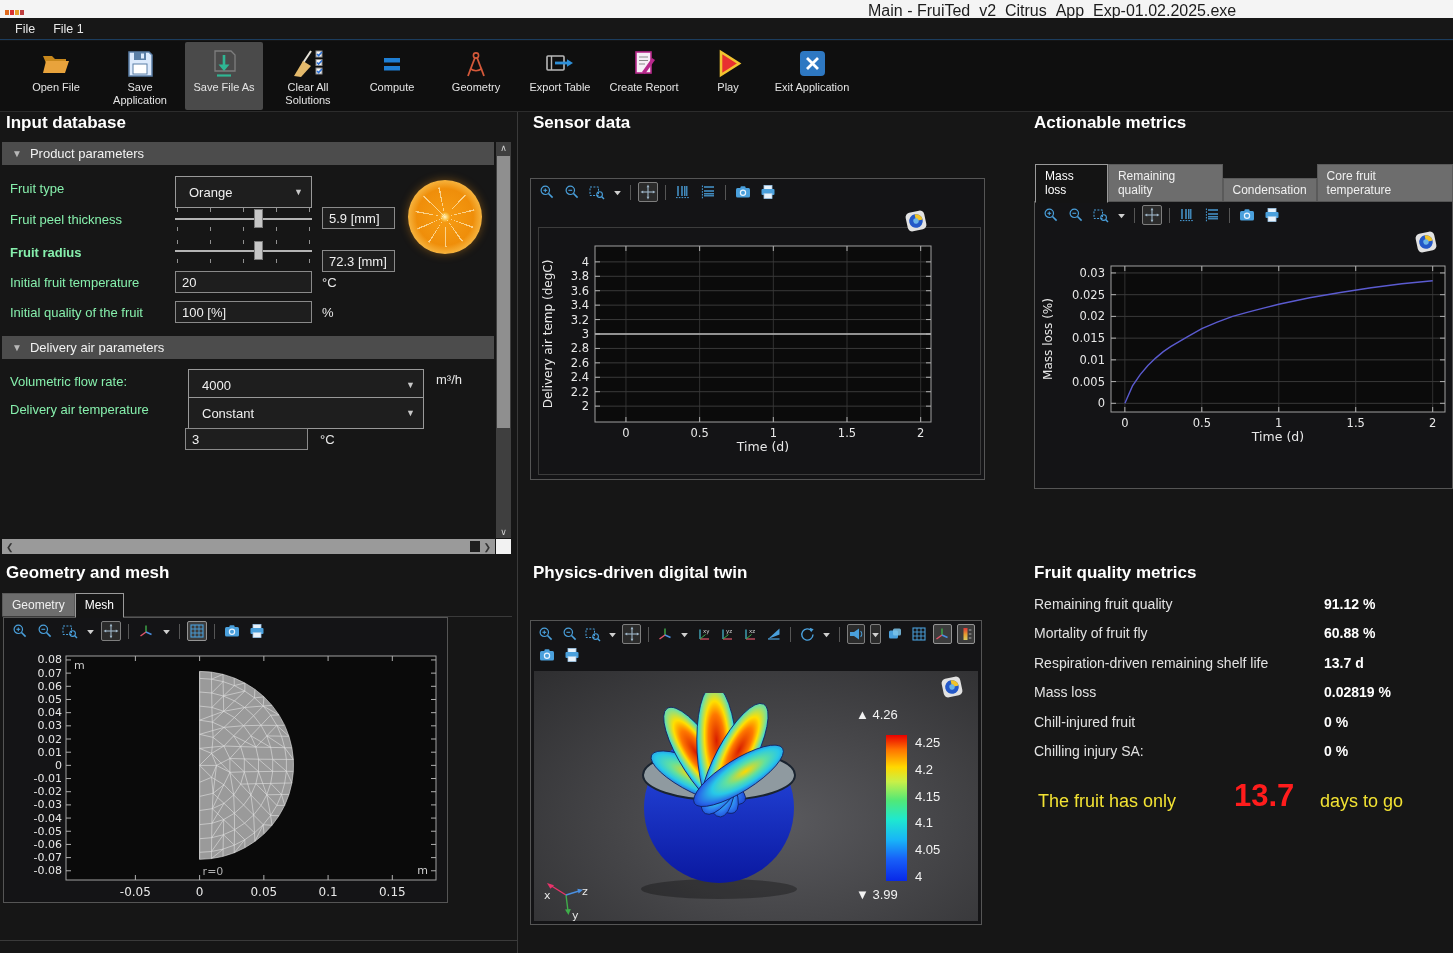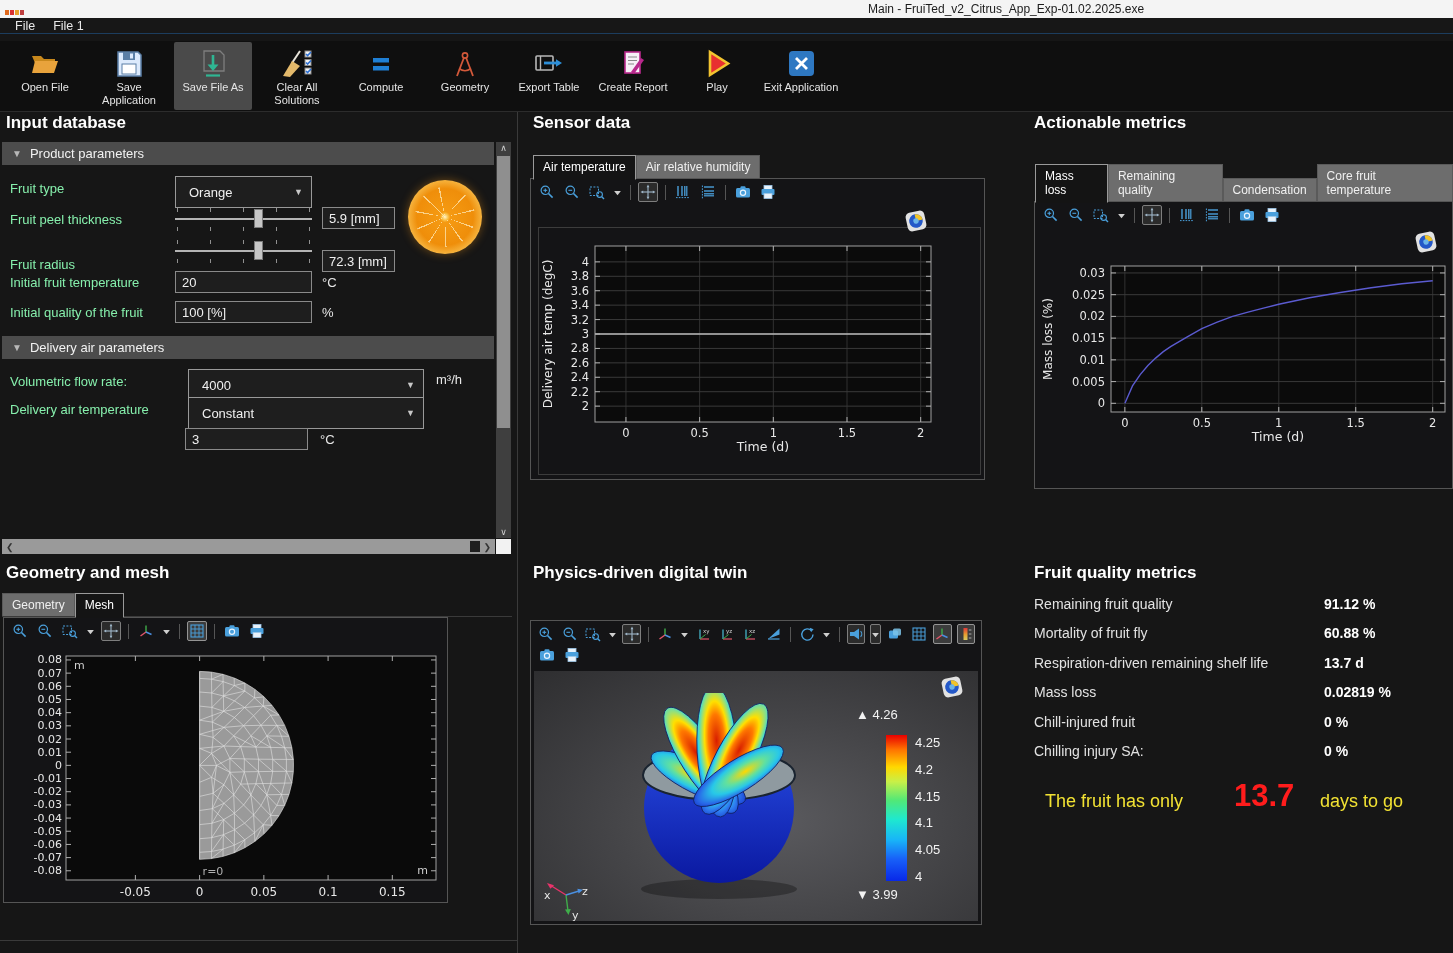--- a/index.html
+++ b/index.html
@@ -1,27 +1,27 @@
 <!DOCTYPE html>
 <html><head>
 <meta charset="utf-8">
 <style>
   html,body{margin:0;padding:0;width:1453px;height:953px;overflow:hidden;background:#131313;
     font-family:"Liberation Sans",sans-serif;-webkit-font-smoothing:antialiased;}
   .screen{position:relative;width:1453px;height:953px;background:#161616;}
   .abs{position:absolute;}
   
   .titlebar{position:absolute;left:0;top:0;width:1453px;height:18px;background:#f4f4f4;}
-  .titlebar .wtitle{position:absolute;left:868px;top:2px;font-size:12px;color:#1c1c1c;}
+  .titlebar .wtitle{position:absolute;left:868px;top:2px;font-size:16px;color:#1c1c1c;}
   .applogo{position:absolute;left:5px;top:4px;width:22px;height:10px;}
   
-  .menubar{position:absolute;left:0;top:18px;width:1453px;height:16px;background:#171717;border-bottom:1px solid #1c3d5e;display:flex;align-items:center;padding-left:6px;box-sizing:border-box;}
+  .menubar{position:absolute;left:0;top:18px;width:1453px;height:22px;background:#171717;border-bottom:1px solid #1c3d5e;display:flex;align-items:center;padding-left:6px;box-sizing:border-box;}
   .menuitem{color:#e8e8e8;font-size:12.5px;padding:2px 9px;cursor:default;}
   
-  .toolbar{position:absolute;left:0;top:41px;width:1453px;height:71px;background:#0f0f0f;border-bottom:1px solid #2c2c2c;display:flex;gap:6px;padding-left:6px;box-sizing:border-box;}
+  .toolbar{position:absolute;left:0;top:41px;width:1453px;height:71px;background:#0f0f0f;border-bottom:1px solid #2c2c2c;display:flex;gap:6px;padding-left:17px;box-sizing:border-box;}
   .tbtn{width:78px;height:68px;margin-top:1px;display:flex;flex-direction:column;align-items:center;border-radius:2px;}
   .tbtn.selected{background:#4a4a4a;}
   .tbtn .ticon{height:34px;margin-top:3px;display:flex;align-items:flex-end;}
   .tbtn .tlabel{font-size:11px;color:#e4e4e4;text-align:center;line-height:1.18;margin-top:2px;}
   
   .h1{position:absolute;font-size:17px;font-weight:bold;color:#fff;}
   
   .vdiv{position:absolute;width:1px;background:#3a3a3a;}
   .hdiv{position:absolute;height:1px;background:#3a3a3a;}
   
@@ -233,21 +233,21 @@
 
   <div class="flabel" style="left:10px;top:212px;">Fruit peel thickness</div>
   <div class="slider" style="left:175px;top:206px;">
     <div class="ticksrow" style="top:2px;"></div>
     <div class="track"></div>
     <div class="ticksrow" style="bottom:1px;"></div>
     <div class="thumb" id="peel-thumb" style="left: calc(61% - 5px);"></div>
   </div>
   <input class="tinput" style="left: 322px; top: 207px; width: 73px;" value="5.9 [mm]">
 
-  <div class="flabel" style="left:10px;top:257px;">Fruit radius</div>
+  <div class="flabel" style="left:10px;top:245px;font-weight:bold;">Fruit radius</div>
   <div class="slider" style="left:175px;top:238px;">
     <div class="ticksrow" style="top:2px;"></div>
     <div class="track"></div>
     <div class="ticksrow" style="bottom:1px;"></div>
     <div class="thumb" id="radius-thumb" style="left: calc(61% - 5px);"></div>
   </div>
   <input class="tinput" style="left: 322px; top: 241px; width: 73px; margin-top: 9px;" value="72.3 [mm]">
 
   <div class="flabel" style="left:10px;top:275px;">Initial fruit temperature</div>
   <input class="tinput" style="left: 175px; top: 271px; width: 137px;" value="20">
@@ -726,24 +726,20 @@
             <text x="52" y="211.10000000000005" text-anchor="end">-0.07</text>
             <text x="52" y="224.27647058823533" text-anchor="end">-0.08</text>
           </g>
           <text x="64" y="19" fill="#d0d0d0" font-size="11">m</text>
           <text x="418" y="224" fill="#d0d0d0" font-size="11" text-anchor="end">m</text>
           <text x="192.61111111111111" y="225" fill="#b0b0b0" font-size="11">r=0</text>
         </svg></div>
   </div>
 
   <div class="h1" style="left:533px;top:113px;">Sensor data</div>
-  <div class="tabbar" style="left:533px;top:154px;" id="sensor-tabs">
-      <span class="tab active">Air temperature</span>
-      <span class="tab inactive">Air relative humidity</span>
-    </div>
 
   <div class="pframe" style="left:530px;top:178px;width:455px;height:302px;">
     <div class="ptoolbar" id="sensor-ptoolbar">
         <span class="pt">
           <svg width="16" height="16" viewBox="0 0 16 16">
             <circle cx="6.3" cy="6.3" r="4.2" fill="none" stroke="#4aa0dc" stroke-width="1.2"></circle>
             <line x1="9.5" y1="9.5" x2="13.6" y2="13.6" stroke="#4aa0dc" stroke-width="1.6"></line>
             <line x1="4.4" y1="6.3" x2="8.2" y2="6.3" stroke="#4aa0dc" stroke-width="1.1"></line>
             <line x1="6.3" y1="4.4" x2="6.3" y2="8.2" stroke="#4aa0dc" stroke-width="1.1"></line>
           </svg>
@@ -1307,18 +1303,18 @@
         <div class="mrow" style="top: 117.6px;">
           <span class="mlabel">Chill-injured fruit</span>
                  <span class="mvalue">0 %</span>
         </div>
         <div class="mrow" style="top: 147px;">
           <span class="mlabel">Chilling injury SA:</span>
                  <span class="mvalue">0 %</span>
         </div>
       </div>
     <div class="abs" style="left:0;top:215px;width:419px;height:45px;">
-      <span class="alert-prefix" style="left:4px;top:13px;margin-left:7px;">The fruit has only</span>
+      <span class="alert-prefix" style="left:4px;top:13px;">The fruit has only</span>
       <span class="alert-number" style="left:200px;top:0;">13.7</span>
       <span class="alert-suffix" style="left:286px;top:13px;">days to go</span>
     </div>
   </div>
 </div>
 
 </body></html>

